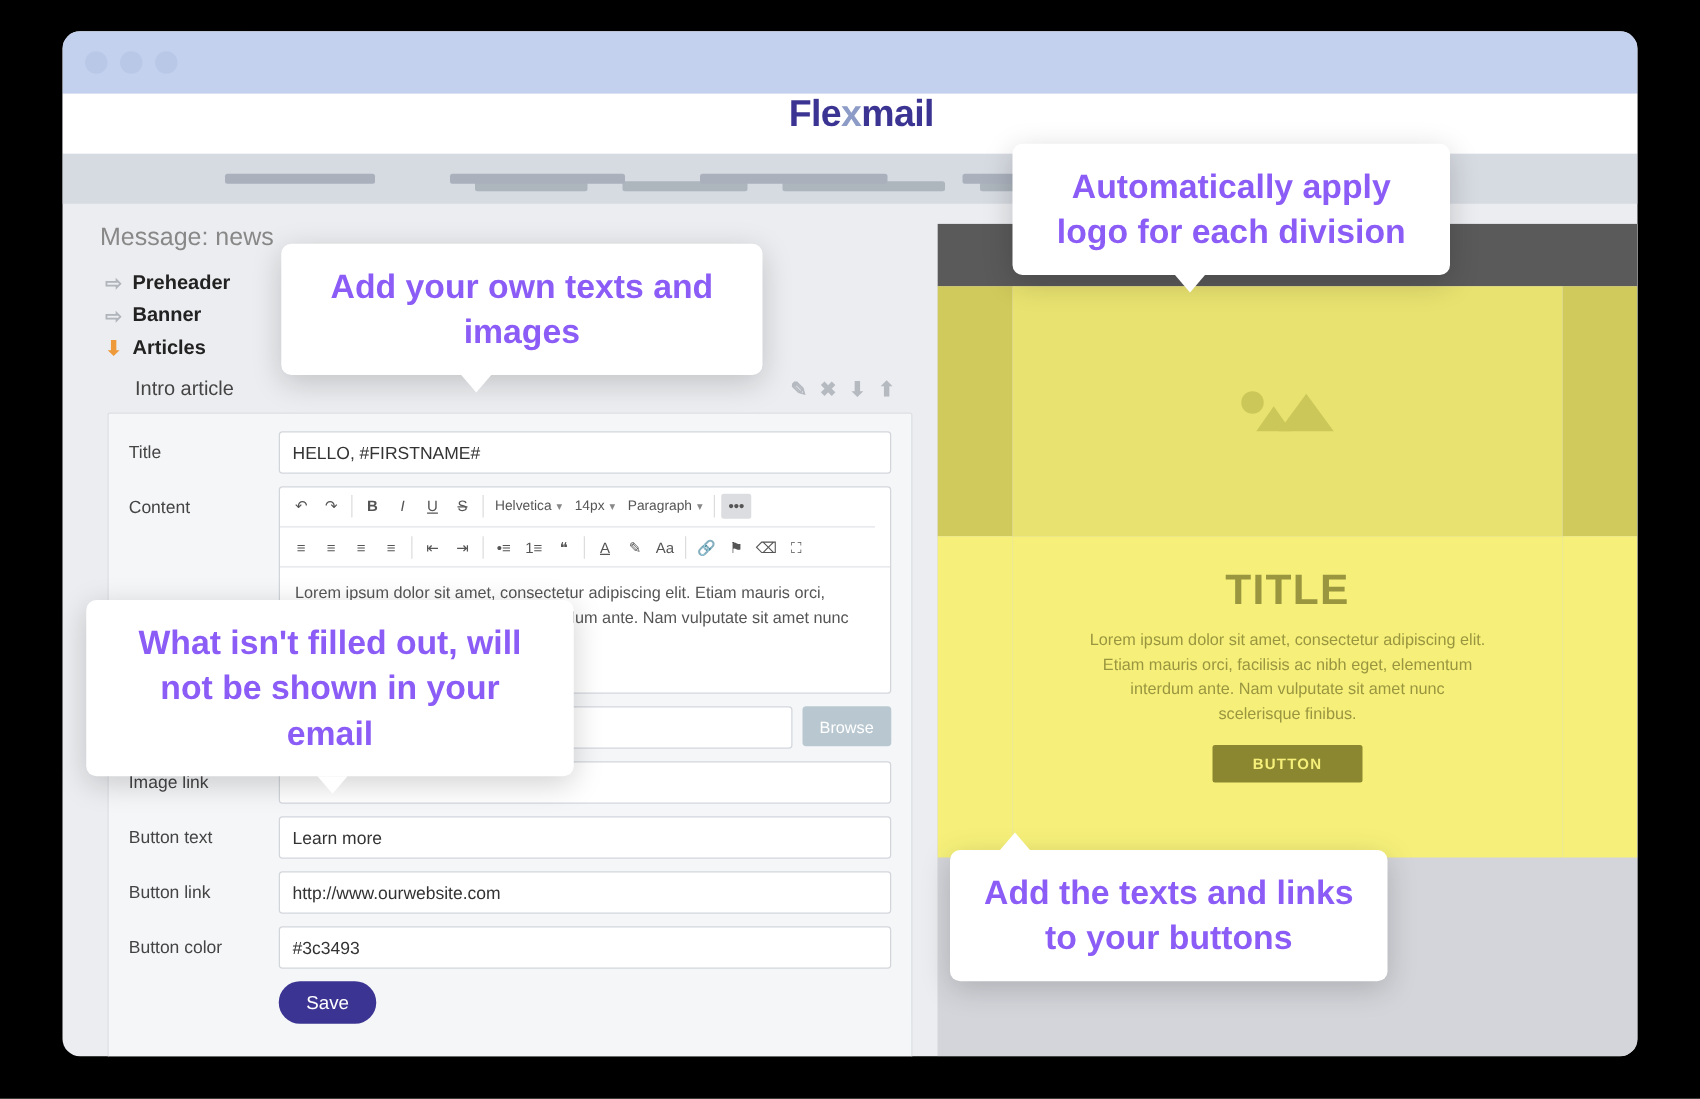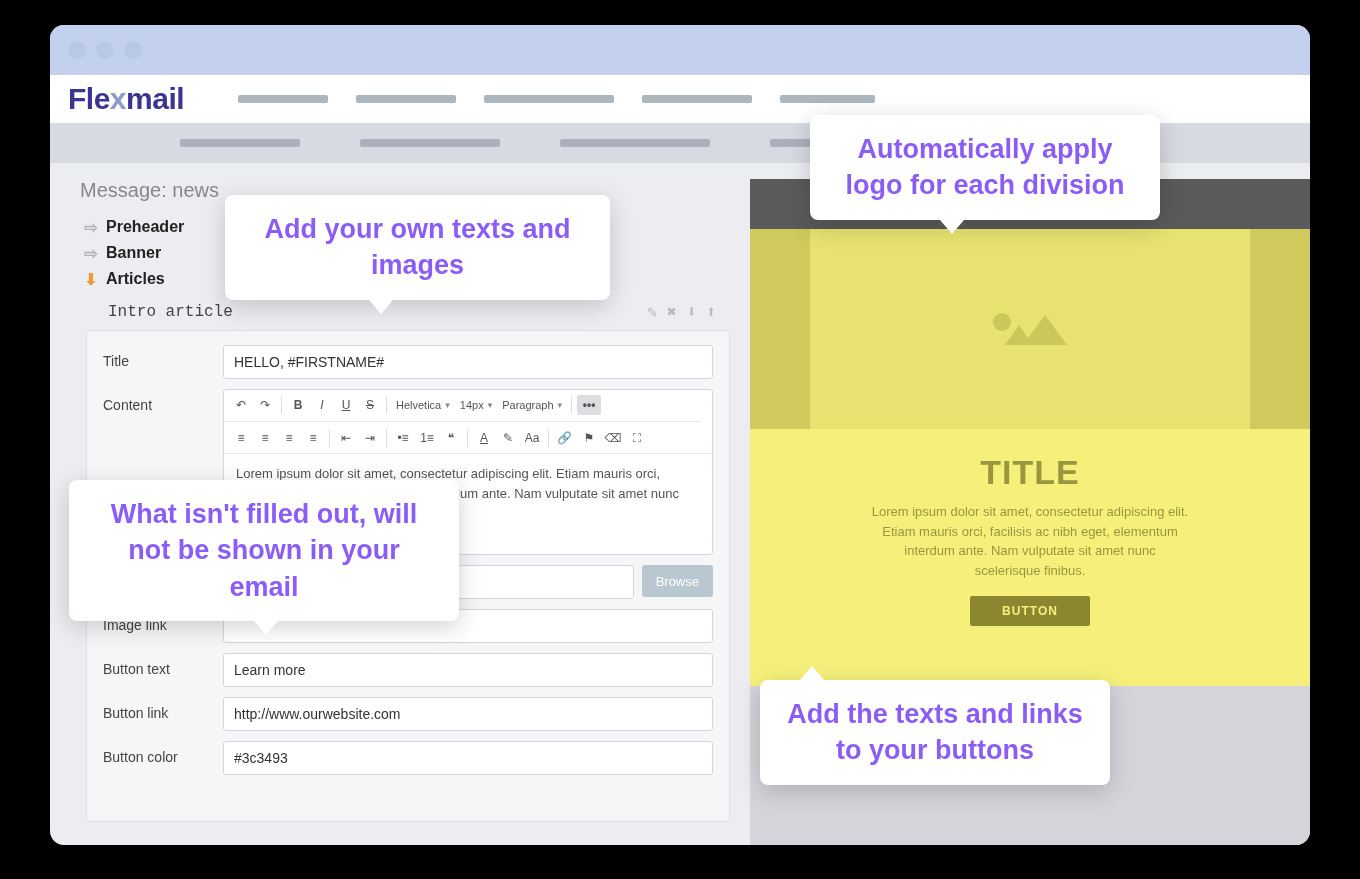--- a/index.html
+++ b/index.html
@@ -27,20 +27,21 @@
   }
   .titlebar .dot { width: 18px; height: 18px; border-radius: 50%; background: #bac8e8; }
   
   .topbar {
     height: 48px;
     background: #fff;
     display: flex;
     align-items: center;
     padding-left: 18px;
     gap: 36px;
+    flex-direction: column;
   }
   .logo { font-size: 30px; font-weight: 800; color: #3c3493; letter-spacing: -0.5px; }
   .logo .x { color: #8d9cc7; }
   .nav-skel { display:flex; gap:28px; margin-left: 18px; }
   .nav-skel span { display:block; height:8px; background:#adb5bd; border-radius:2px; }
   .nav-skel span:nth-child(1){width:90px}
   .nav-skel span:nth-child(2){width:100px}
   .nav-skel span:nth-child(3){width:130px}
   .nav-skel span:nth-child(4){width:110px}
   .nav-skel span:nth-child(5){width:95px}
@@ -67,21 +68,21 @@
   
   .left-col { width: 650px; }
   .msg-title { font-size: 20px; color: #888; margin-bottom: 12px; }
   
   .sidebar-list { margin-left: 4px; }
   .side-item { display:flex; align-items:center; gap:8px; padding: 4px 0; font-size:16px; color:#222; font-weight:700;}
   .arrow-icon { width:14px; height:14px; display:flex; align-items:center; justify-content:center;}
   .arrow-right { color:#b0b4bb; font-size:16px; }
   .arrow-down { color:#ee9a3a; font-size:16px; }
   
-  .section-header { display:flex; align-items:center; padding: 10px 4px 8px 28px; font-family: Liberation Mono, monospace; }
+  .section-header { display:flex; align-items:center; padding: 10px 4px 8px 28px; }
   .section-header .label { font-size:16px; color:#444; }
   .section-icons { margin-left:auto; display:flex; gap:10px; color:#b5b9c0; padding-right:10px; }
   .section-icons span { font-size:16px; font-weight:700; cursor:pointer; }
   
   .form-card {
     background: #f5f6f8;
     border: 1px solid #dcdfe4;
     border-radius: 2px;
     padding: 14px 16px 18px 16px;
     margin-left: 6px;
@@ -327,20 +328,23 @@
           <div class="fval"><input class="txt-input" value="http://www.ourwebsite.com" style=""></div>
         </div>
 
         <div class="form-row">
           <div class="flab">Button color</div>
           <div class="fval"><input class="txt-input" value="#3c3493" style=""></div>
         </div>
 
         <div class="form-row">
           <div class="flab"></div>
+          <div class="fval">
+            <button class="save-btn">Save</button>
+          </div>
         </div>
 
       </div>
     </div>
 
     <div class="right-col">
       <div class="preview-header">
         <div class="slot"></div>
       </div>
       <div style="display:flex;">

